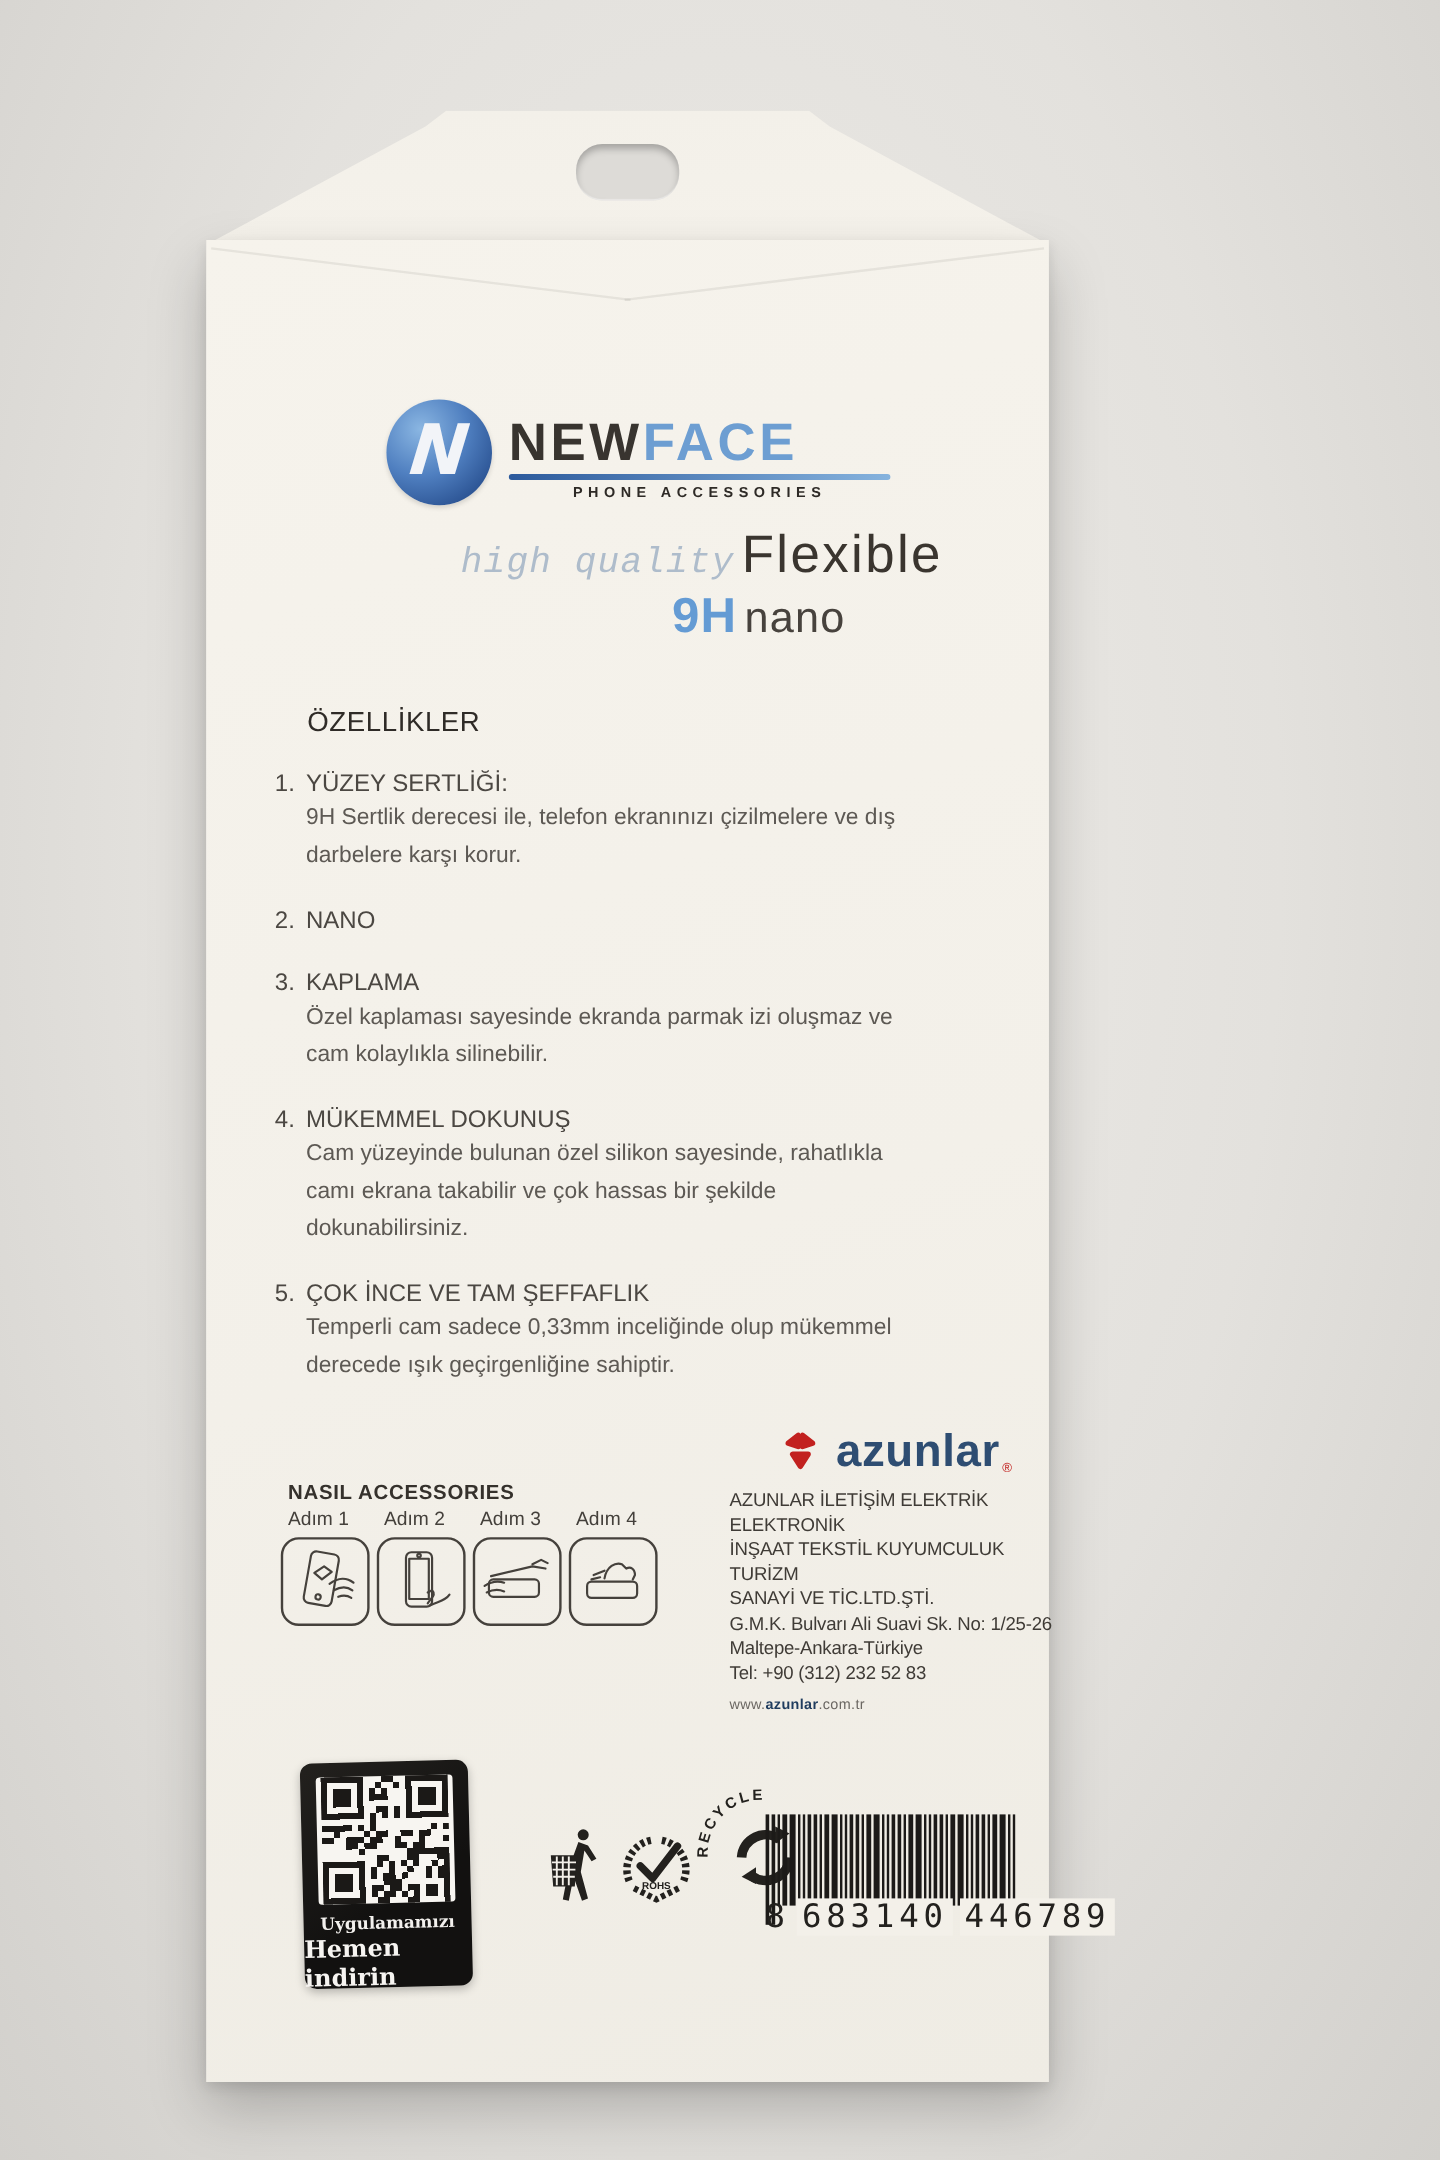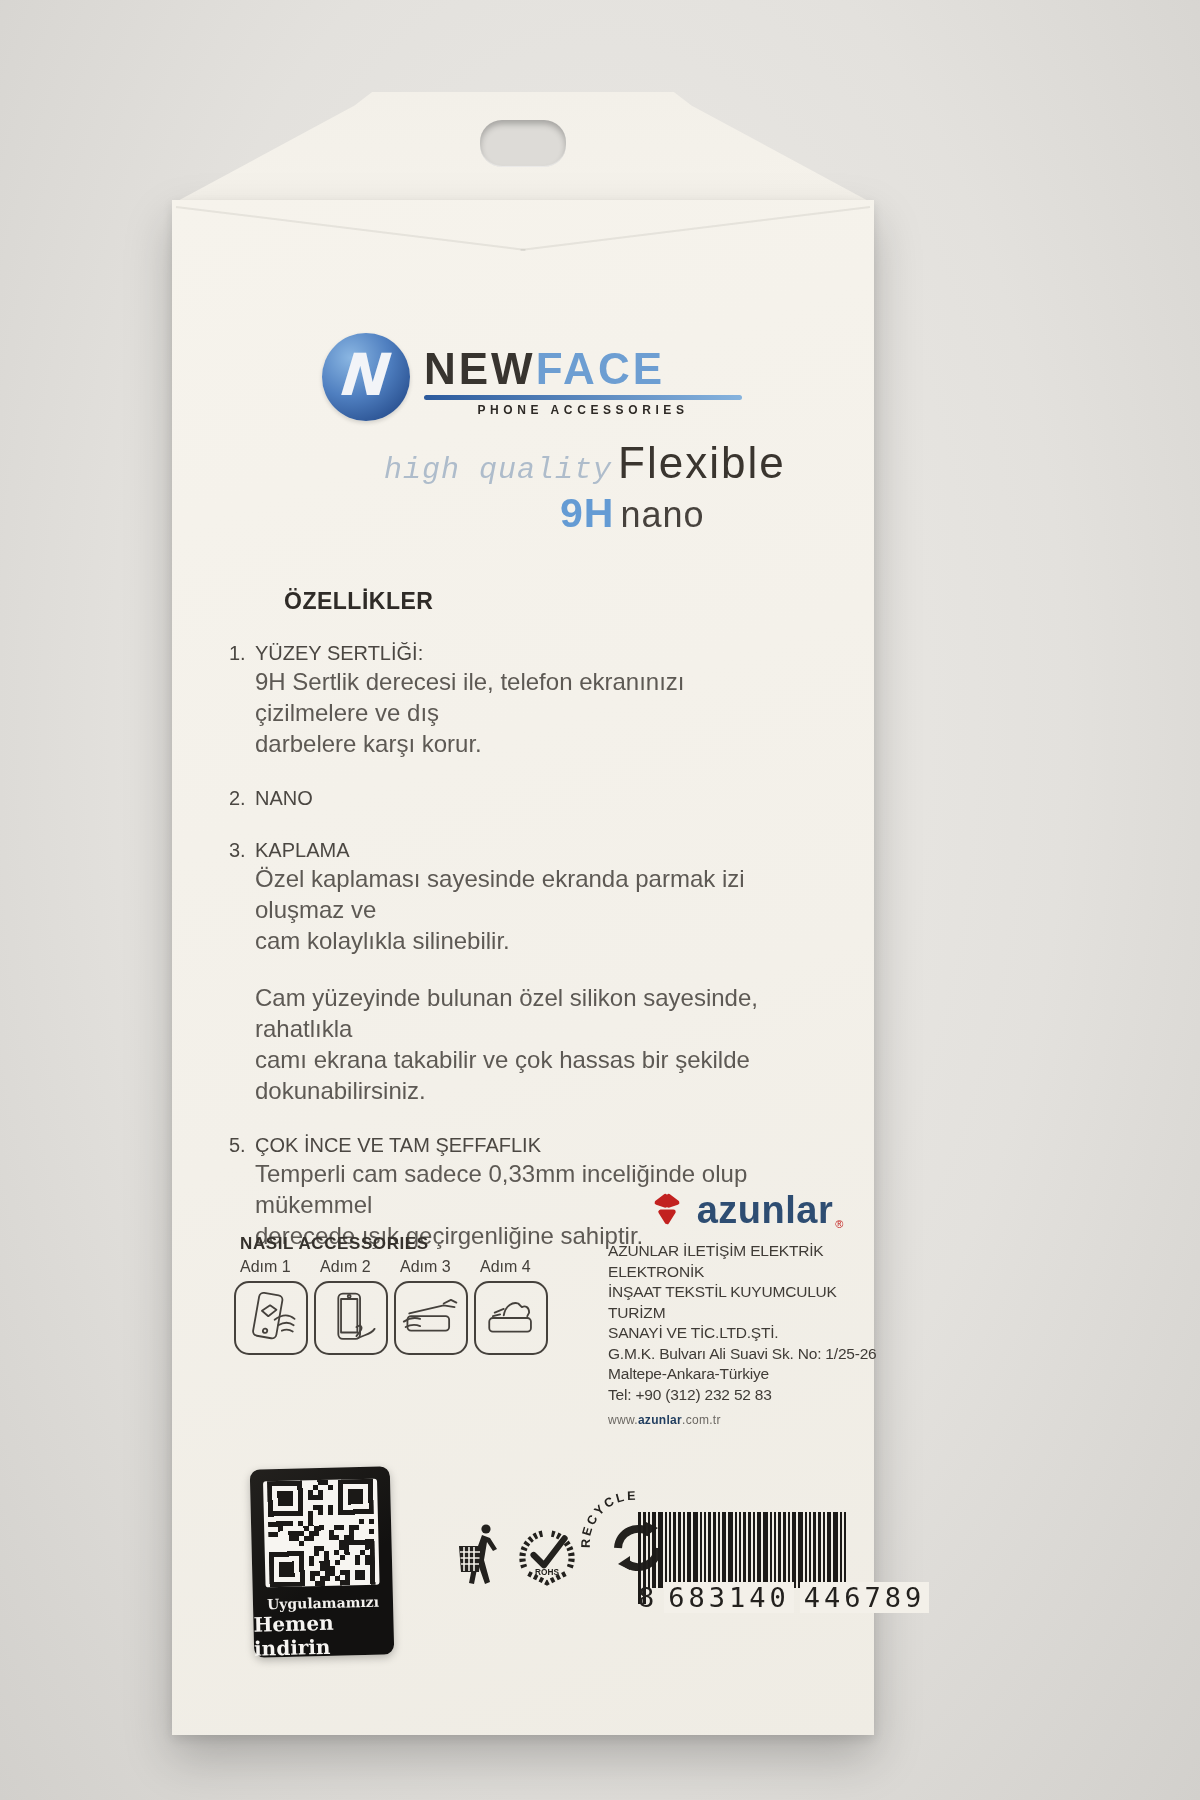--- a/index.html
+++ b/index.html
@@ -60,27 +60,27 @@
   .headline{position:absolute;left:212px;top:238px;display:flex;align-items:baseline;white-space:nowrap;}
   .headline .script{
     font-family:Liberation Mono, monospace;font-style:italic;
     font-size:30px;color:#aebccb;margin-right:6px;letter-spacing:1px;
   }
   .headline .main{font-size:44px;color:#3a352f;letter-spacing:2px;}
   .headline2{position:absolute;left:388px;top:290px;display:flex;align-items:baseline;white-space:nowrap;}
   .headline2 .hardness{font-size:41px;font-weight:bold;color:#649bd4;letter-spacing:1px;}
   .headline2 .suffix{font-size:36px;color:#47423d;margin-left:6px;letter-spacing:1px;}
   
-  .features-heading{position:absolute;left:84px;top:388px;font-size:23px;font-weight:bold;
-    color:#2f2b27;letter-spacing:.5px;margin-left:28px;}
+  .features-heading{position:absolute;left:84px;top:388px;font-size:23px;font-weight:normal;
+    color:#2f2b27;letter-spacing:.5px;}
   .features{position:absolute;left:57px;top:440px;width:548px;}
   .feature{margin-bottom:26px;}
   .f-head{font-size:20px;color:#4b4742;line-height:26px;}
   .f-num{display:inline-block;width:26px;}
-  .f-body{font-size:24px;color:#5d5954;line-height:31px;margin-left:26px;white-space:pre-line;}
+  .f-body{font-size:19px;color:#5d5954;line-height:31px;margin-left:26px;white-space:pre-line;}
   
   .usage-heading{position:absolute;left:68px;top:1034px;font-size:17px;font-weight:bold;
     color:#35312c;letter-spacing:.6px;}
   .steps{position:absolute;left:62px;top:1058px;display:flex;}
   .step{width:80px;}
   .step-label{font-size:16px;color:#44403b;margin:0 0 5px 6px;}
   .step-icon{width:70px;height:70px;border:2.5px solid #45413c;border-radius:15px;
     display:flex;align-items:center;justify-content:center;background:transparent;}
   .step-icon svg{stroke:#45413c;fill:none;stroke-width:2;stroke-linecap:round;stroke-linejoin:round;}
   
@@ -160,20 +160,21 @@
       </div>
       <div class="feature">
         <div class="f-head"><span class="f-num">2.</span><span>NANO</span></div>
       </div>
       <div class="feature">
         <div class="f-head"><span class="f-num">3.</span><span>KAPLAMA</span></div>
         <div class="f-body">Özel kaplaması sayesinde ekranda parmak izi oluşmaz ve
 cam kolaylıkla silinebilir.</div>
       </div>
       <div class="feature">
+        <div class="f-head"><span class="f-num">4.</span><span>MÜKEMMEL DOKUNUŞ</span></div>
         <div class="f-body">Cam yüzeyinde bulunan özel silikon sayesinde,  rahatlıkla
 camı ekrana takabilir ve çok hassas bir şekilde dokunabilirsiniz.</div>
       </div>
       <div class="feature">
         <div class="f-head"><span class="f-num">5.</span><span>ÇOK İNCE VE TAM ŞEFFAFLIK</span></div>
         <div class="f-body">Temperli cam sadece 0,33mm inceliğinde olup mükemmel
 derecede ışık geçirgenliğine sahiptir.</div>
       </div>
     </div>
 

